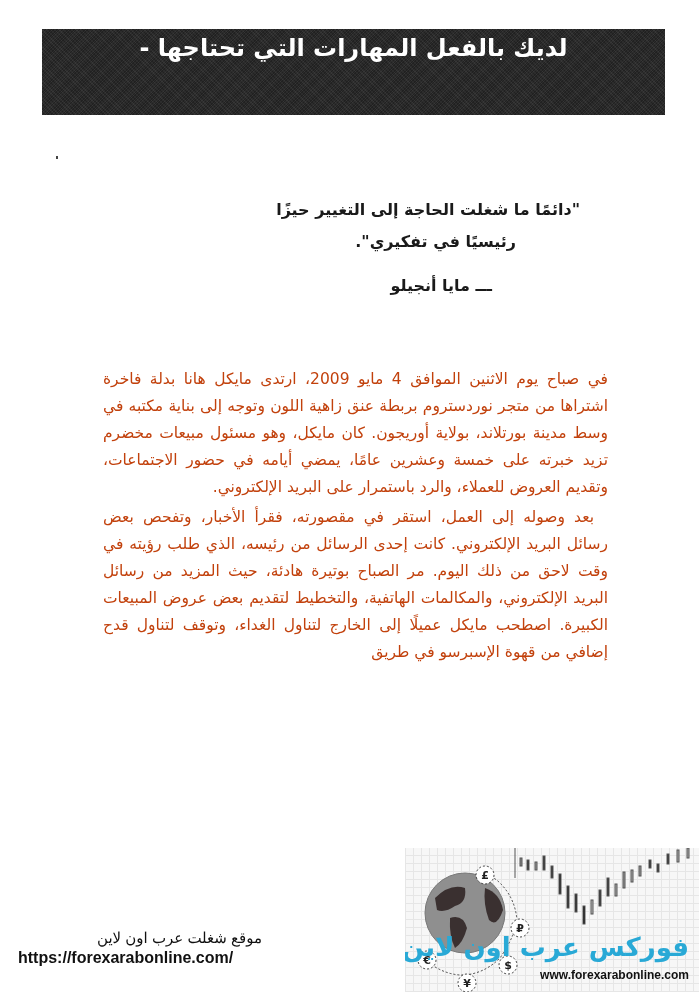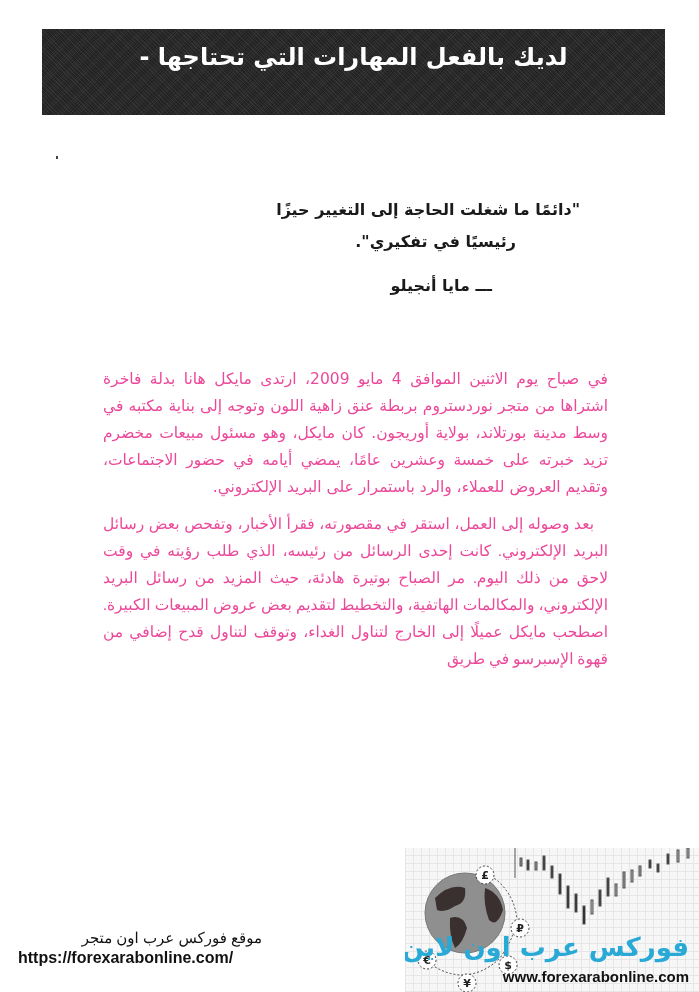--- a/index.html
+++ b/index.html
@@ -9,38 +9,38 @@
     font-family: "DejaVu Sans", sans-serif;
   }
   .header-box {
     position: absolute; left: 42px; top: 29px; width: 623px; height: 86px;
     background:
       repeating-linear-gradient(45deg, rgba(255,255,255,0.05) 0 1px, transparent 1px 3px),
       repeating-linear-gradient(-45deg, rgba(0,0,0,0.25) 0 1px, transparent 1px 2px),
       #2c2c2c;
     direction: rtl; text-align: center; color: #ffffff;
     font-weight: bold; font-size: 24px; line-height: 36px;
-    padding-top: 10px; box-sizing: border-box;
+    padding-top: 1px; box-sizing: border-box;
   }
   .header-box div { white-space: nowrap; }
   .speck { position: absolute; left: 56px; top: 156px; width: 2px; height: 3px; background: #444; }
   .quote {
     position: absolute; left: 200px; top: 200px; width: 300px;
     direction: rtl; text-align: right; font-weight: bold; font-size: 16px;
   }
   .quote .q1 { position: absolute; right: -80px; top: 0; white-space: nowrap; }
   .quote .q2 { position: absolute; right: -16px; top: 32px; white-space: nowrap; }
   .quote .author { position: absolute; right: 8px; top: 76px; white-space: nowrap; }
   .body-text {
     position: absolute; left: 103px; top: 366px; width: 505px;
     direction: rtl; text-align: justify; text-align-last: right;
-    font-size: 15.5px; line-height: 27px; color: #ec4899;
+    font-size: 15.5px; line-height: 27px; color: #c2410c;
   }
   .body-text p { margin: 0; }
-  .body-text p.indent { text-indent: 14px; margin-top: 9px; font-family: Liberation Serif, serif; }
+  .body-text p.indent { text-indent: 14px; margin-top: 3px; }
   .footer-left {
     position: absolute; left: 18px; top: 928px;
     font-family: "Liberation Sans", sans-serif; color: #111; font-size: 16px;
   }
   .footer-left .ar { direction: rtl; text-align: right; width: 244px; line-height: 20px; font-size: 15px; }
   .footer-left .url { line-height: 20px; font-weight: bold; }
   .logo {
     position: absolute; left: 405px; top: 848px; width: 294px; height: 144px;
     background:
       repeating-linear-gradient(0deg, #e6e6e6 0 1px, transparent 1px 8px),
@@ -48,21 +48,21 @@
       #f7f7f7;
     overflow: hidden;
   }
   .logo svg { position: absolute; left: 0; top: 0; }
   .logo-ar {
     position: absolute; right: 10px; top: 84px; color: #29a9d6;
     font-weight: bold; font-size: 26px; direction: rtl; white-space: nowrap; text-align: right;
   }
   .logo-url {
     position: absolute; right: 10px; top: 120px; font-family: "Liberation Sans", sans-serif;
-    font-weight: bold; font-size: 15px; color: #111;
+    font-weight: bold; font-size: 12px; color: #111;
   }
 </style>
 </head>
 <body>
 
 <div class="header-box">
   <div>لديك بالفعل المهارات التي تحتاجها -</div>
 </div>
 
 <div class="speck"></div>
@@ -72,21 +72,21 @@
   <div class="q2">رئيسيًا في تفكيري".</div>
   <div class="author">ـــ مايا أنجيلو</div>
 </div>
 
 <div class="body-text">
   <p>في صباح يوم الاثنين الموافق 4 مايو 2009، ارتدى مايكل هانا بدلة فاخرة اشتراها من متجر نوردستروم بربطة عنق زاهية اللون وتوجه إلى بناية مكتبه في وسط مدينة بورتلاند، بولاية أوريجون. كان مايكل، وهو مسئول مبيعات مخضرم تزيد خبرته على خمسة وعشرين عامًا، يمضي أيامه في حضور الاجتماعات، وتقديم العروض للعملاء، والرد باستمرار على البريد الإلكتروني.</p>
   <p class="indent">بعد وصوله إلى العمل، استقر في مقصورته، فقرأ الأخبار، وتفحص بعض رسائل البريد الإلكتروني. كانت إحدى الرسائل من رئيسه، الذي طلب رؤيته في وقت لاحق من ذلك اليوم. مر الصباح بوتيرة هادئة، حيث المزيد من رسائل البريد الإلكتروني، والمكالمات الهاتفية، والتخطيط لتقديم بعض عروض المبيعات الكبيرة. اصطحب مايكل عميلًا إلى الخارج لتناول الغداء، وتوقف لتناول قدح إضافي من قهوة الإسبرسو في طريق</p>
 </div>
 
 <div class="footer-left">
-  <div class="ar">موقع فوركس عرب اون متجر</div>
+  <div class="ar">موقع شغلت عرب اون لاين</div>
   <div class="url">https://forexarabonline.com/</div>
 </div>
 
 <div class="logo">
   <svg width="294" height="144" viewBox="0 0 294 144">
 
     <g stroke="#555" stroke-width="1">
       <line x1="110" y1="0" x2="110" y2="30"></line>
       <rect x="115" y="10" width="2" height="8" fill="#888"></rect>
       <rect x="122" y="12" width="2" height="10" fill="#333"></rect>

